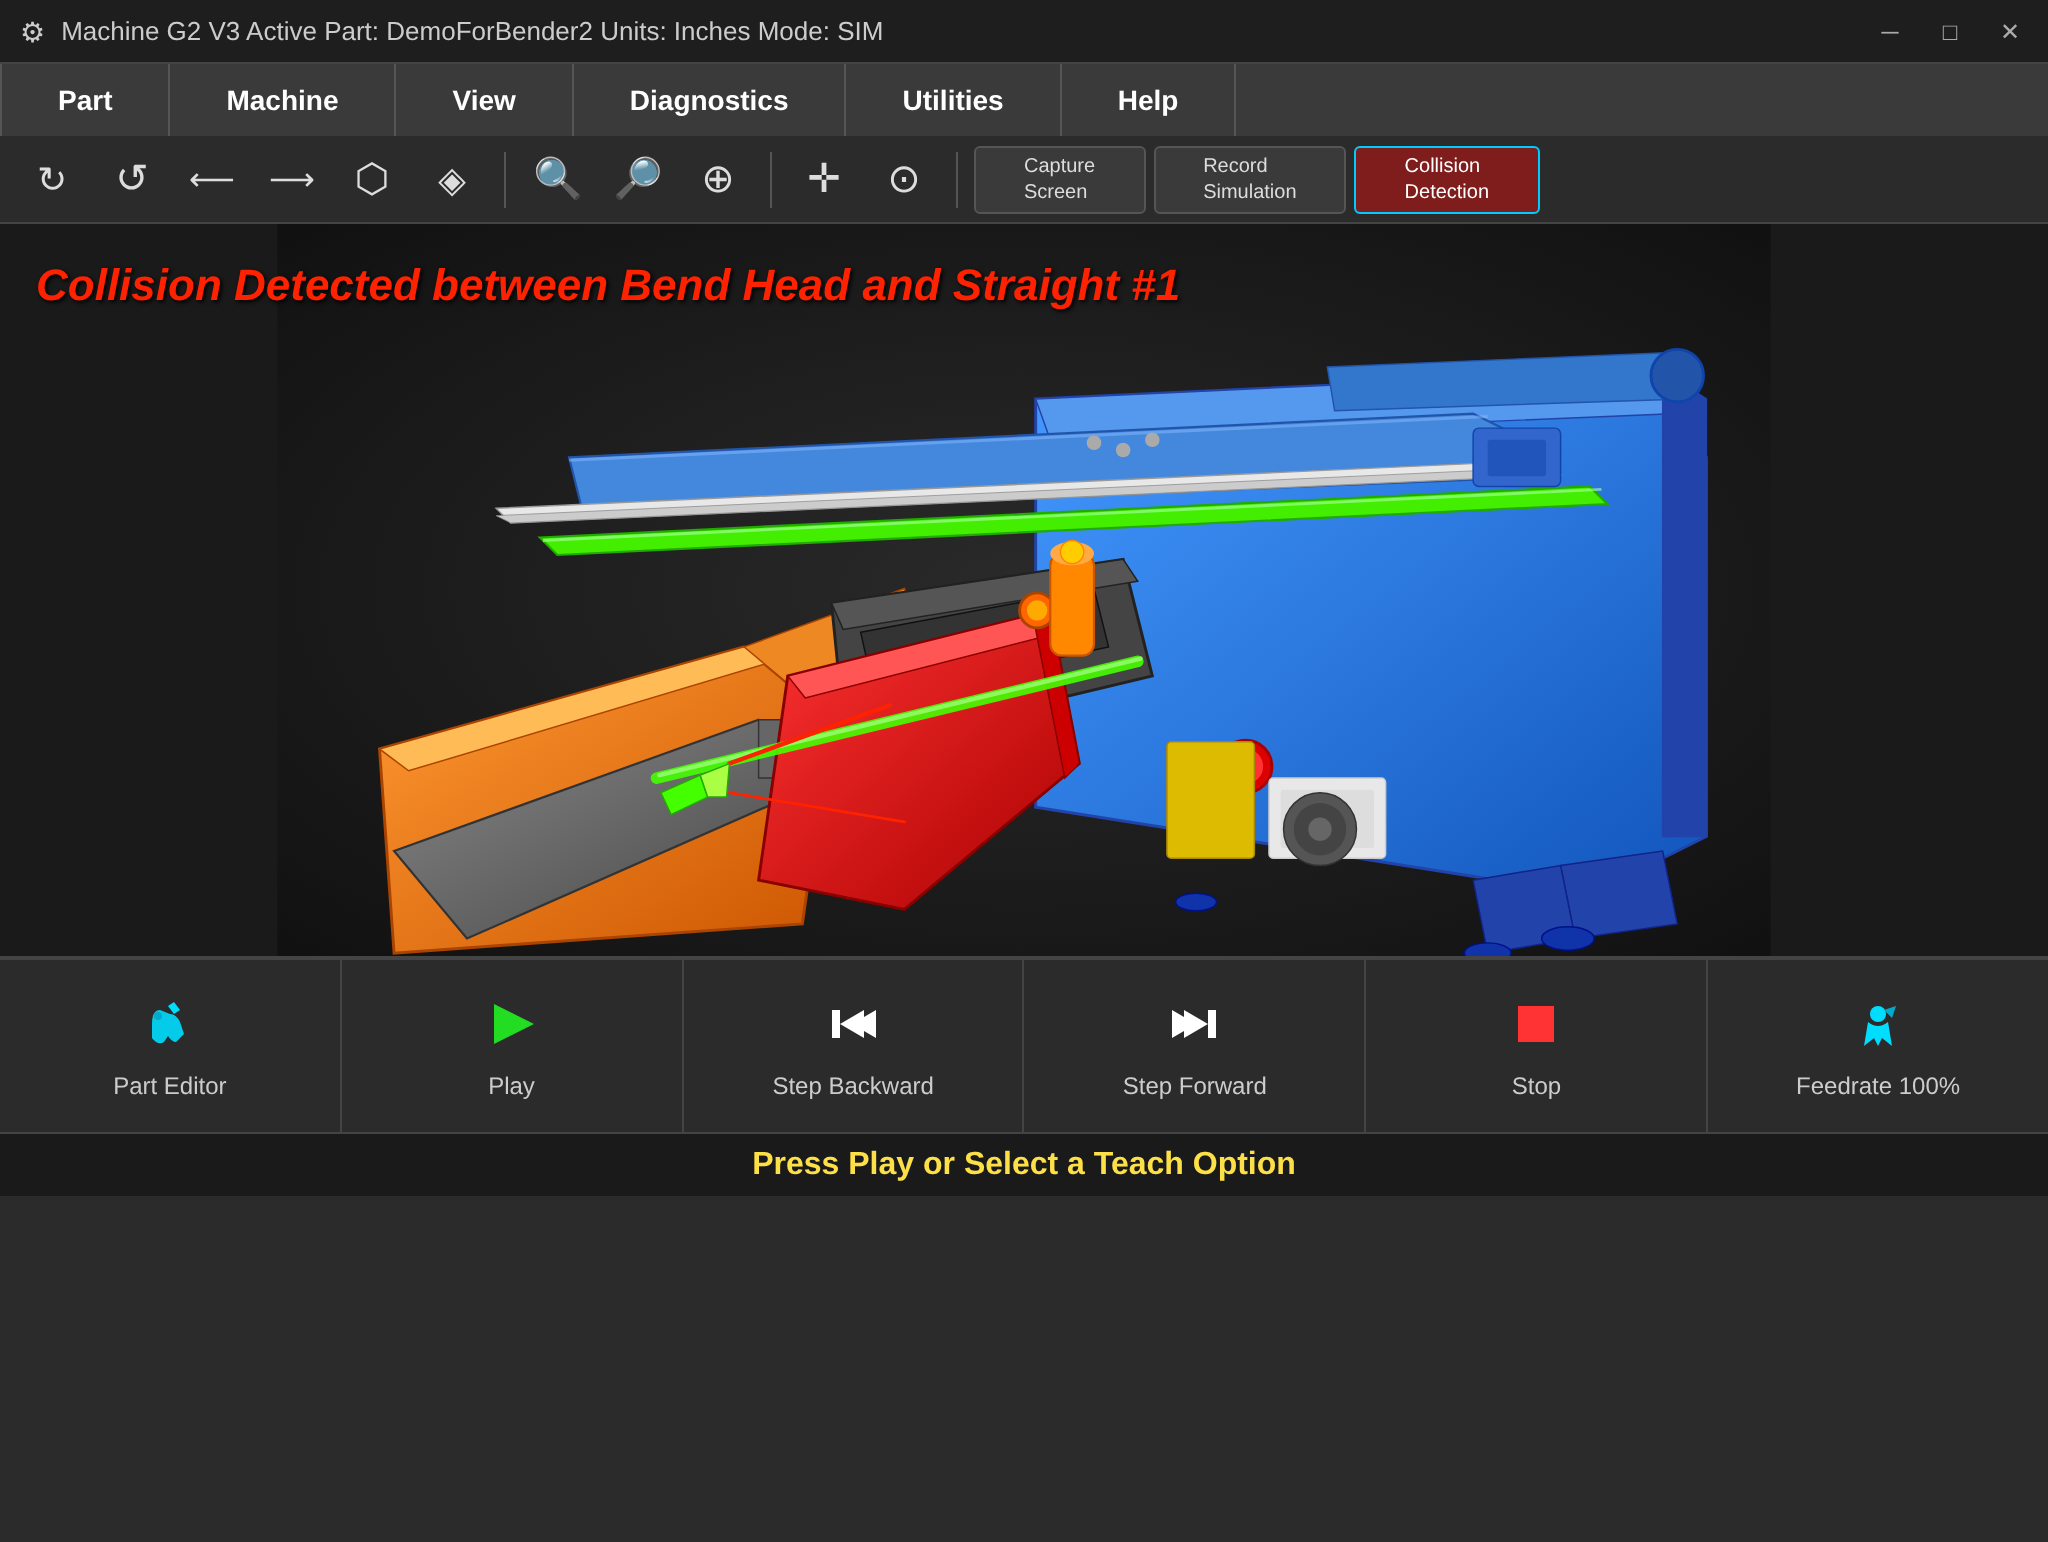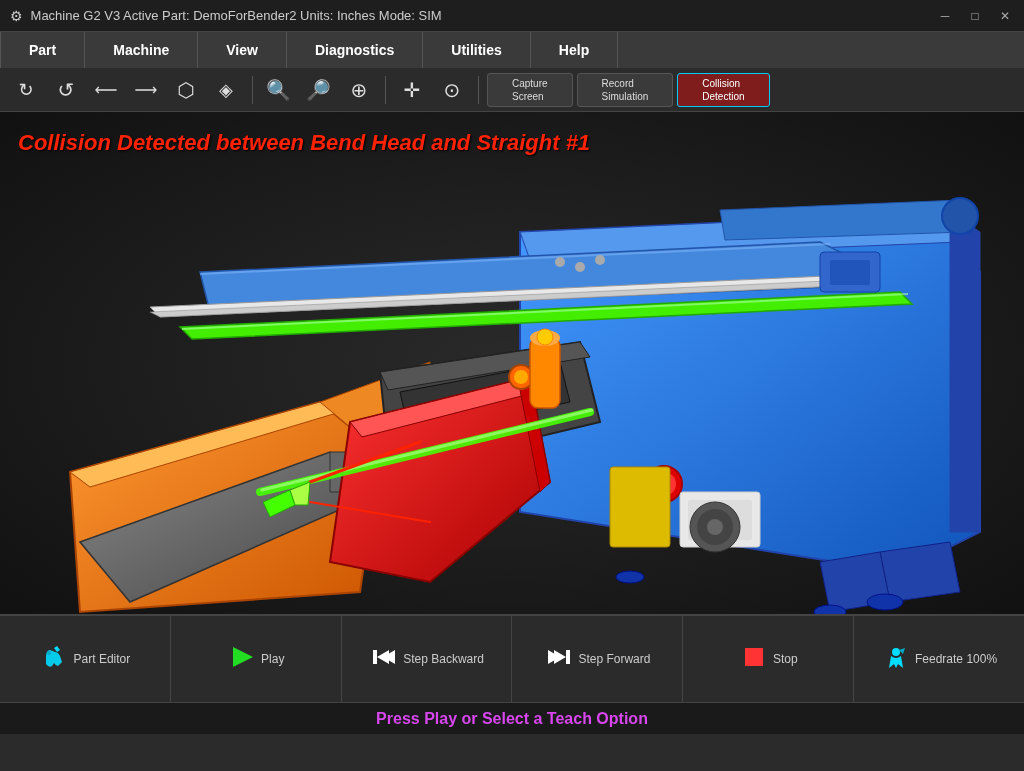--- a/index.html
+++ b/index.html
@@ -107,21 +107,21 @@
     .toolbar-action-btn.active {
       background: #7f1d1d;
       color: #fff;
       border-color: #00ccff;
     }
 
     
     #viewport {
       position: relative;
       width: 1024px;
-      height: 502px;
+      height: 366px;
       background: #1a1a1a;
       overflow: hidden;
     }
 
     .collision-msg {
       position: absolute;
       top: 18px;
       left: 18px;
       font-size: 22px;
       font-weight: 900;
@@ -142,21 +142,21 @@
     #bottom-toolbar {
       height: 88px;
       background: #2b2b2b;
       border-top: 2px solid #444;
       display: flex;
       align-items: stretch;
     }
     .bottom-btn {
       flex: 1;
       display: flex;
-      flex-direction: row;
+      flex-direction: column;
       align-items: center;
       justify-content: center;
       cursor: pointer;
       border-right: 1px solid #444;
       gap: 4px;
       padding: 8px 4px;
     }
     .bottom-btn:last-child { border-right: none; }
     .bottom-btn .btn-icon {
       font-size: 28px;
@@ -170,21 +170,21 @@
 
     
     #statusbar {
       height: 32px;
       background: #1a1a1a;
       display: flex;
       align-items: center;
       justify-content: center;
       font-size: 16px;
       font-weight: 700;
-      color: #d946ef;
+      color: #fde047;
       border-top: 1px solid #444;
     }
 
   </style>
 </head>
 <body>
 
 <div id="titlebar">
   <span class="app-icon">⚙</span>
   <span class="title-text">Machine G2 V3   Active Part: DemoForBender2   Units: Inches   Mode: SIM</span>

